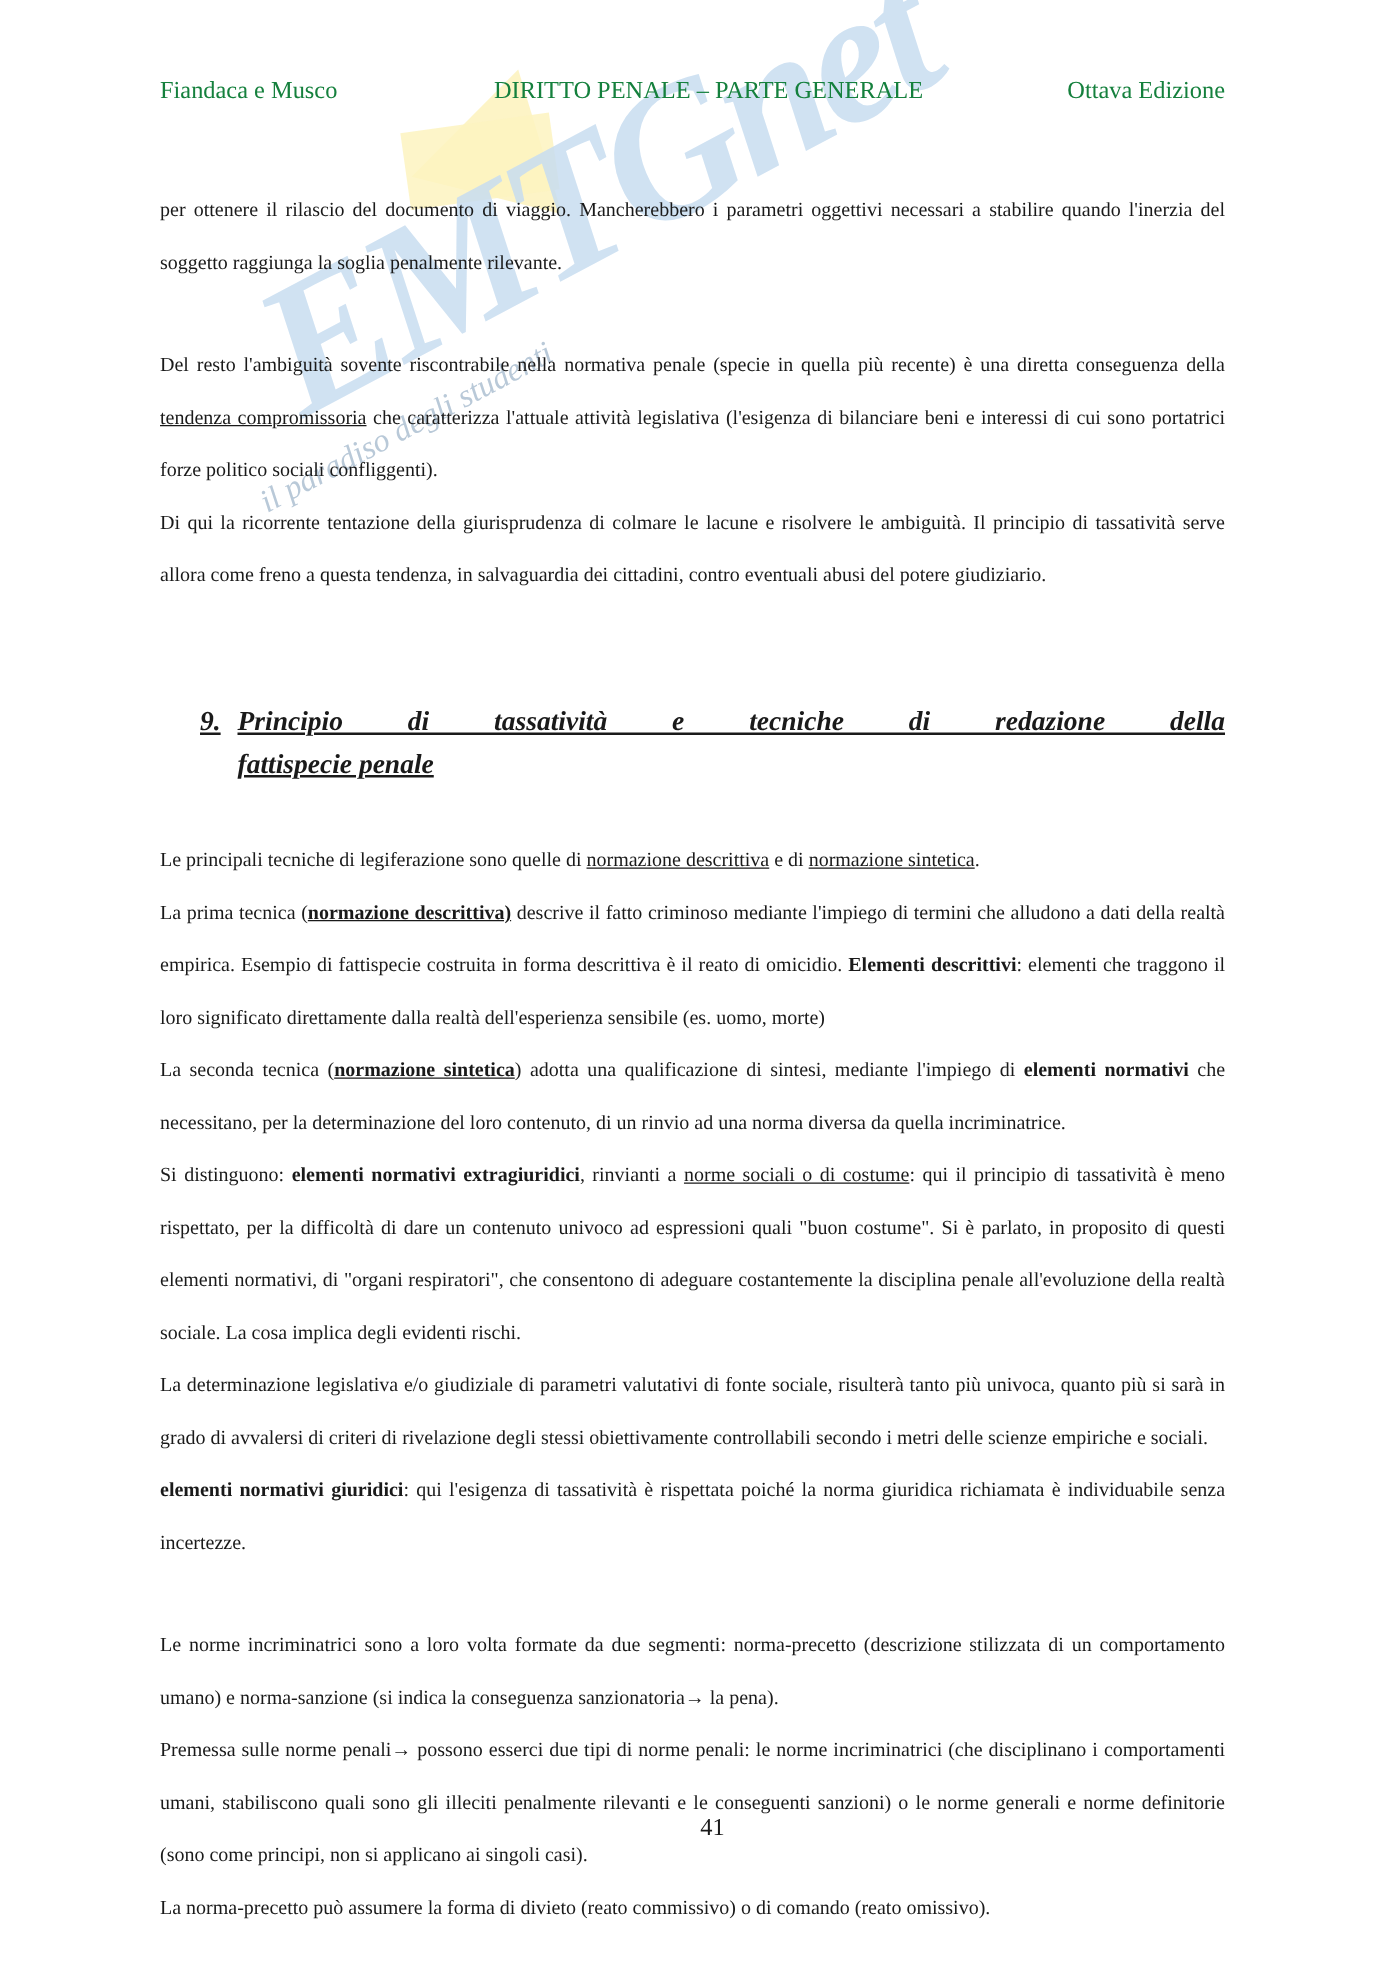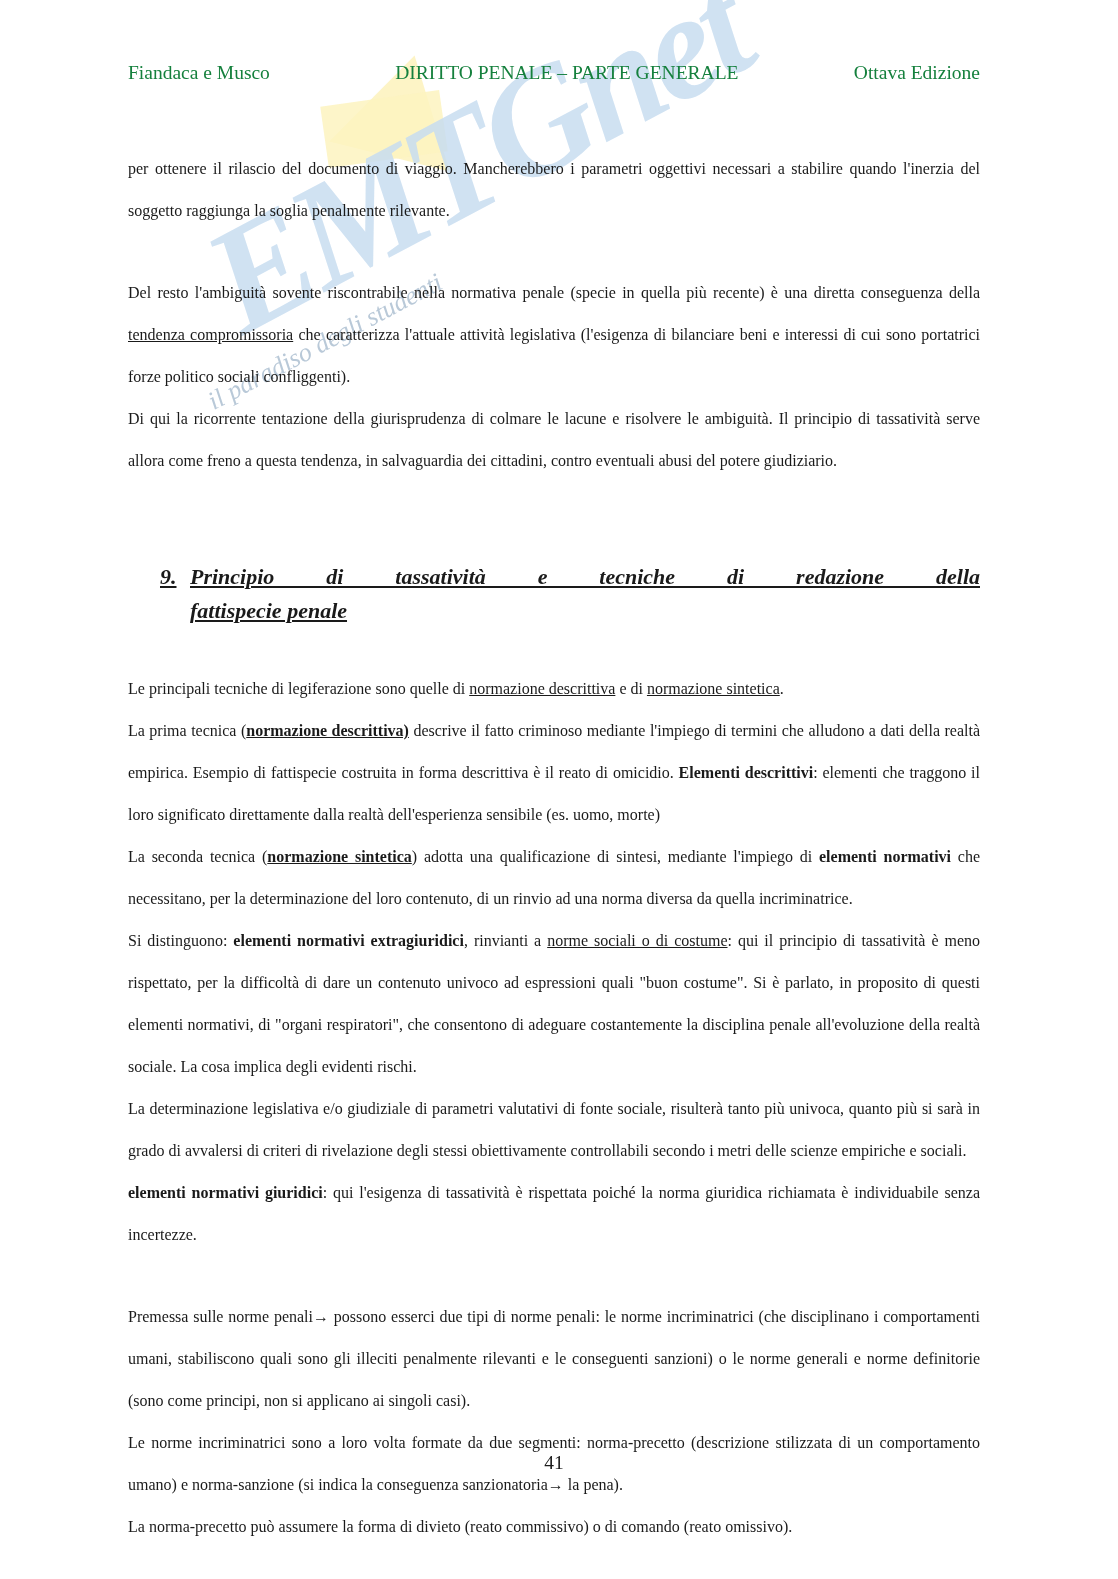--- a/index.html
+++ b/index.html
@@ -152,21 +152,21 @@
     display: block;
     text-align: justify;
     text-align-last: justify;
   }
   .section-heading .title .line2 {
     display: block;
   }
   
   .footer {
     position: absolute;
-    left: 0;
+    left: 16px;
     top: 1452px;
     width: 852px;
     text-align: center;
     font-size: 19.5px;
   }
 </style>
 </head>
 <body>
 
 <div class="page">
@@ -215,23 +215,23 @@
       <p><span>La seconda tecnica (</span><span class="bu">normazione sintetica</span><span>) adotta una qualificazione di sintesi, mediante l'impiego di </span><span class="b">elementi normativi</span><span> che necessitano, per la determinazione del loro contenuto, di un rinvio ad una norma diversa da quella incriminatrice.</span></p>
 
       <p><span>Si distinguono: </span><span class="b">elementi normativi extragiuridici</span><span>, rinvianti a </span><span class="u">norme sociali o di costume</span><span>: qui il principio di tassatività è meno rispettato, per la difficoltà di dare un contenuto univoco ad espressioni quali "buon costume". Si è parlato, in proposito di questi elementi normativi, di "organi respiratori", che consentono di adeguare costantemente la disciplina penale all'evoluzione della realtà sociale. La cosa implica degli evidenti rischi.</span></p>
 
       <p>La determinazione legislativa e/o giudiziale di parametri valutativi di fonte sociale, risulterà tanto più univoca, quanto più si sarà in grado di avvalersi di criteri di rivelazione degli stessi obiettivamente controllabili secondo i metri delle scienze empiriche e sociali.</p>
 
       <p><span class="b">elementi normativi giuridici</span><span>: qui l'esigenza di tassatività è rispettata poiché la norma giuridica richiamata è individuabile senza incertezze.</span></p>
 
       <div class="gap-md"></div>
 
+      <p>Le norme incriminatrici sono a loro volta formate da due segmenti: norma-precetto (descrizione stilizzata di un comportamento umano) e norma-sanzione (si indica la conseguenza sanzionatoria→ la pena).</p>
+
       <p>Premessa sulle norme penali→ possono esserci due tipi di norme penali: le norme incriminatrici (che disciplinano i comportamenti umani, stabiliscono quali sono gli illeciti penalmente rilevanti e le conseguenti sanzioni) o le norme generali e norme definitorie (sono come principi, non si applicano ai singoli casi).</p>
-
-      <p>Le norme incriminatrici sono a loro volta formate da due segmenti: norma-precetto (descrizione stilizzata di un comportamento umano) e norma-sanzione (si indica la conseguenza sanzionatoria→ la pena).</p>
 
       <p>La norma-precetto può assumere la forma di divieto (reato commissivo) o di comando (reato omissivo).</p>
 
 
     </div>
 
     <div class="footer">
       <span>41</span>
     </div>
 

